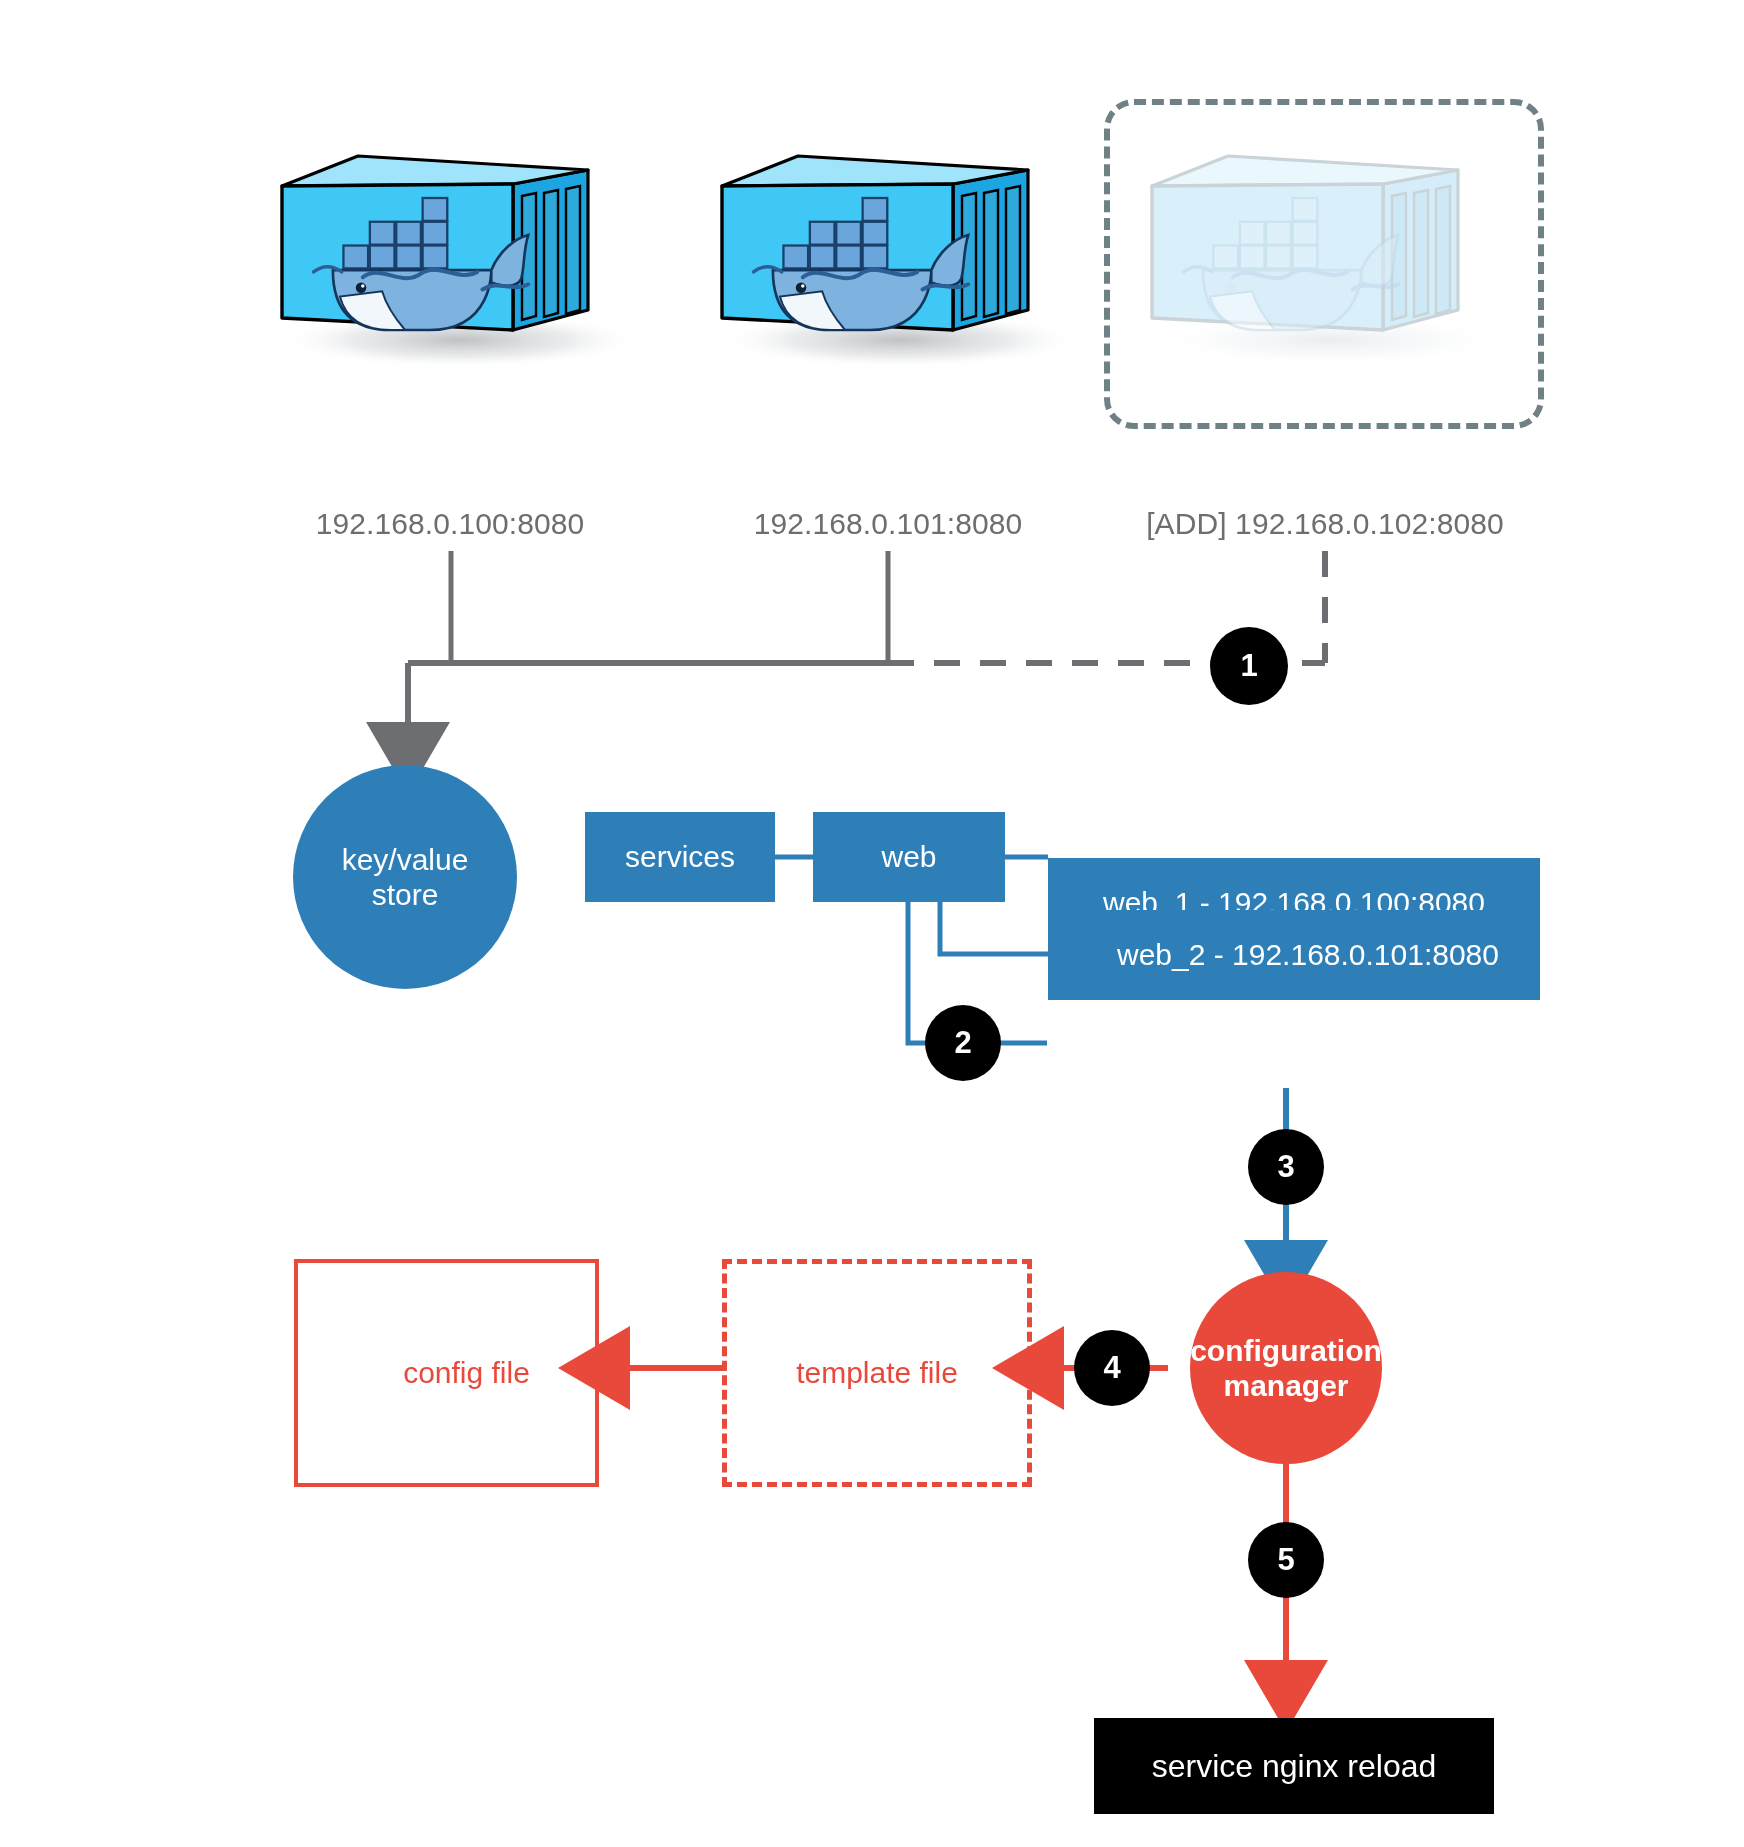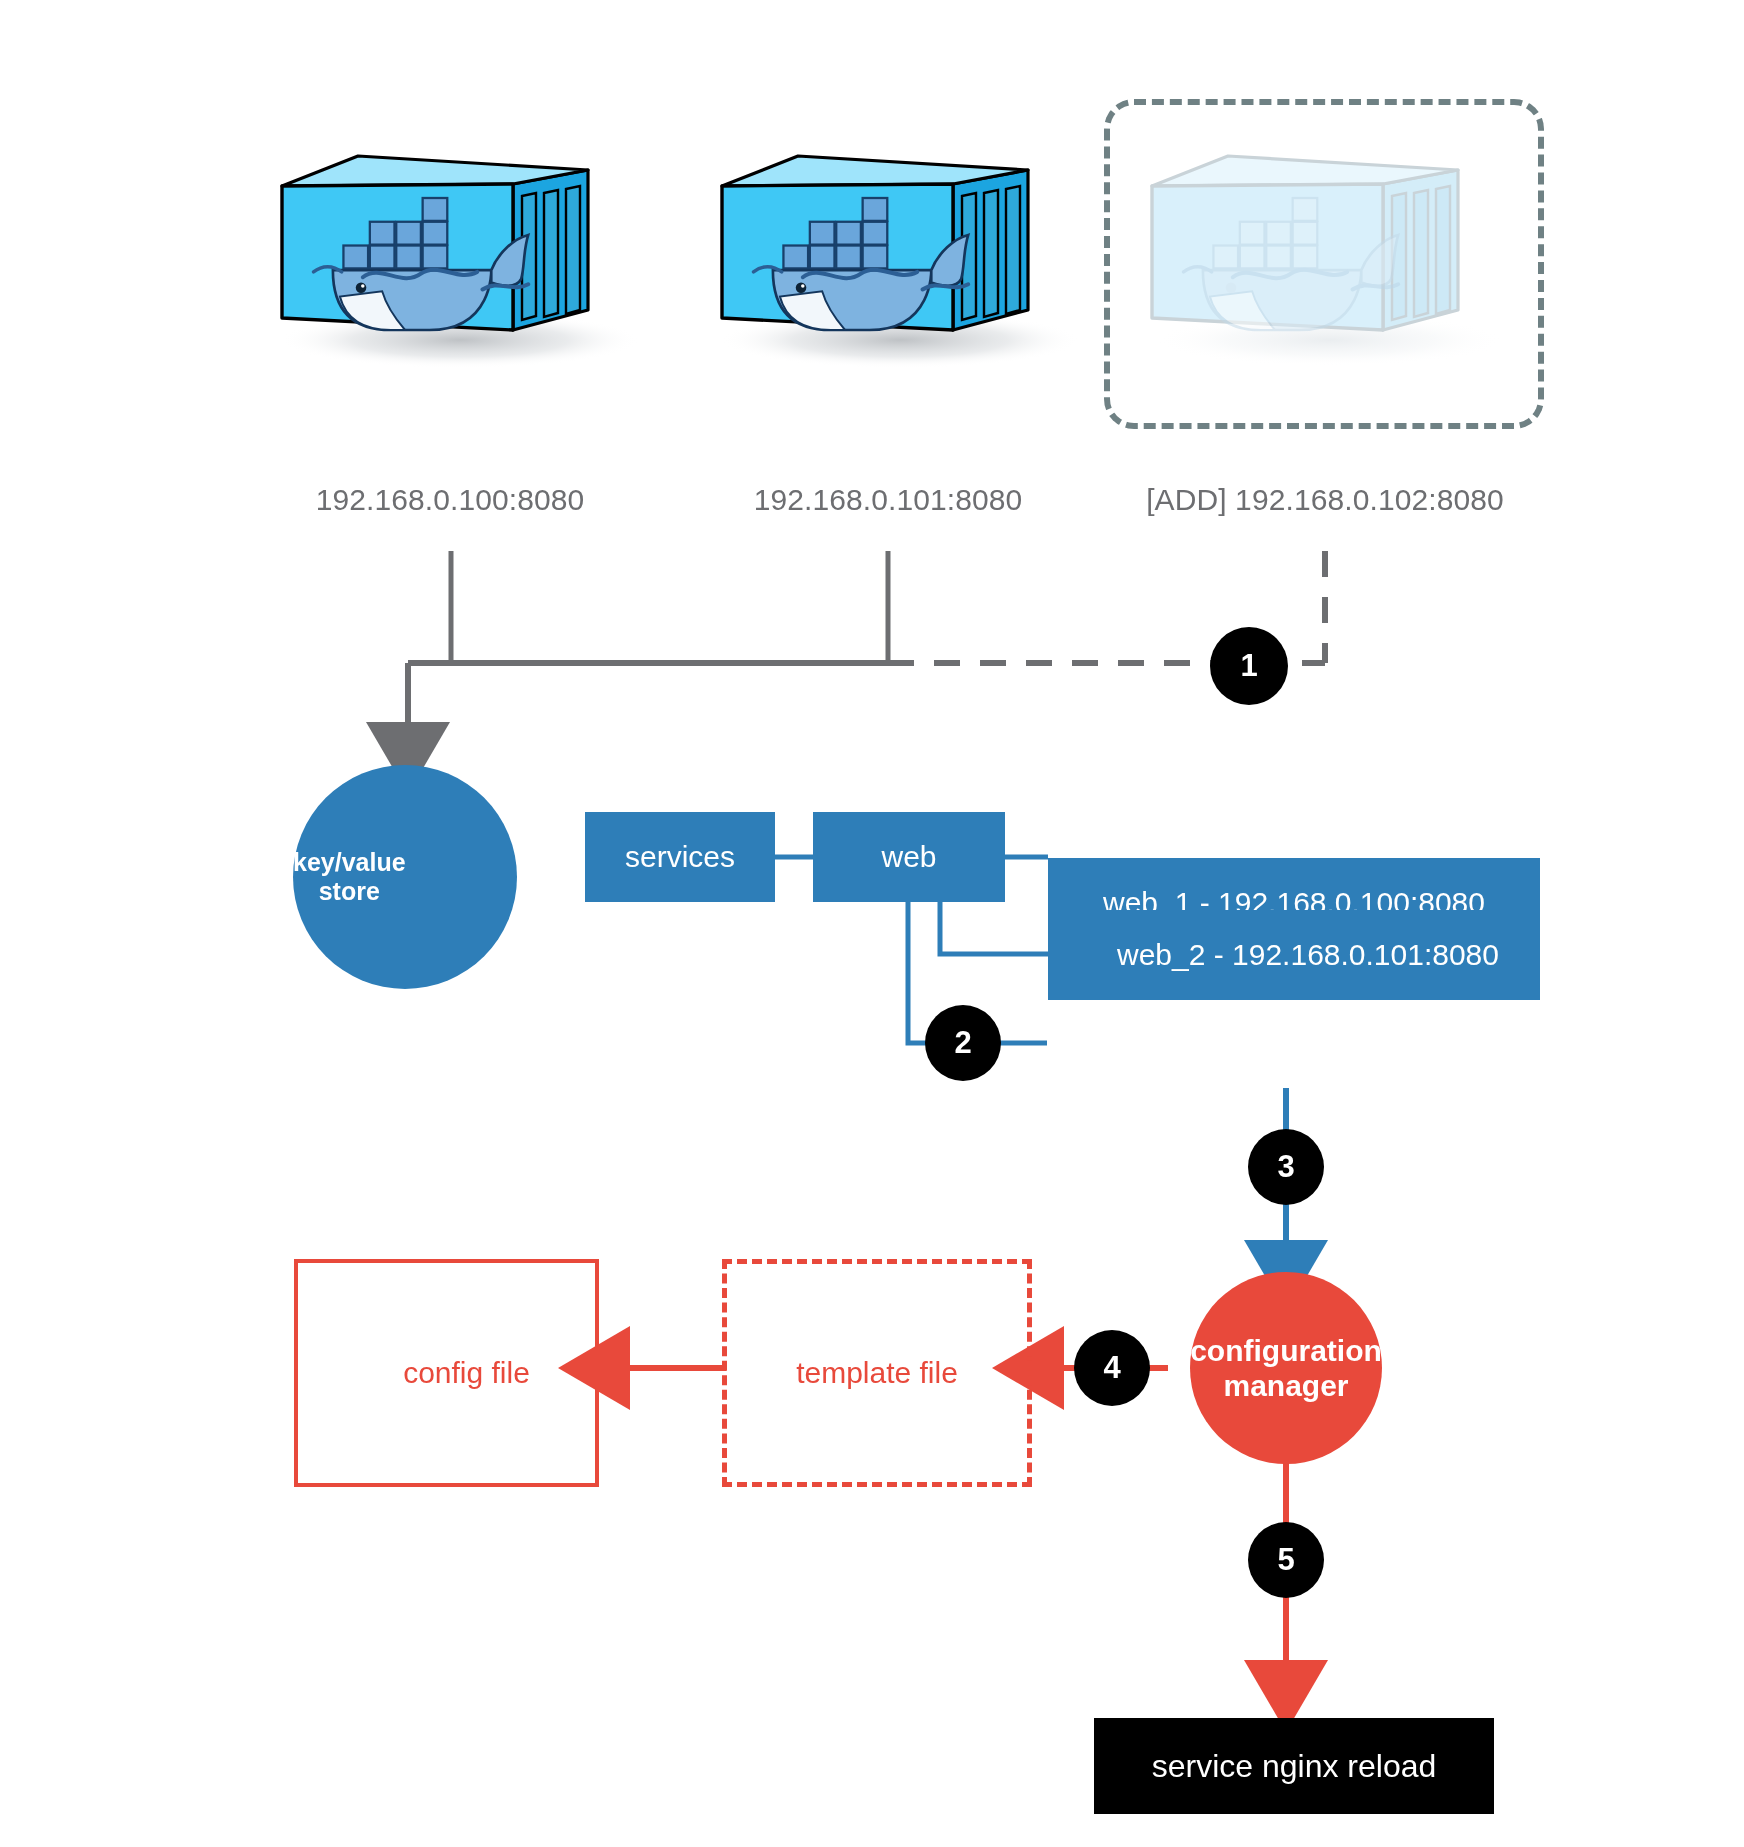--- a/index.html
+++ b/index.html
@@ -7,37 +7,37 @@
   body{
     width:1744px;height:1847px;position:relative;overflow:hidden;
     font-family:"Liberation Sans", sans-serif;
     -webkit-font-smoothing:antialiased;
   }
   #stage{position:absolute;left:0;top:0;width:1744px;height:1847px;}
   #svgroot{position:absolute;left:0;top:0;width:1744px;height:1847px;}
 
   .ip-label{
     position:absolute;color:#6d6e71;font-size:30px;letter-spacing:.1px;
-    text-align:center;white-space:nowrap;font-family:"Liberation Sans",sans-serif;
+    text-align:center;white-space:nowrap;font-family:"Liberation Sans",sans-serif;margin-top:24px;
   }
 
   .node-box{
     position:absolute;display:flex;align-items:center;justify-content:center;
     color:#ffffff;font-size:30px;font-family:"Liberation Sans",sans-serif;
     background:#2E7EB8;box-sizing:border-box;
   }
   .node-box.dashed{
     background:transparent;color:#2E7EB8;
     border:4px dashed #2E7EB8;
   }
 
   .kv-circle{
     position:absolute;border-radius:50%;background:#2E7EB8;color:#fff;
-    display:flex;align-items:center;text-align:center;
-    font-weight:bold;font-size:25px;line-height:1.18;
+    display:flex;align-items:center;justify-content:center;text-align:center;
+    font-weight:normal;font-size:30px;line-height:1.18;
     font-family:"Liberation Sans",sans-serif;
   }
   .cm-circle{
     position:absolute;border-radius:50%;background:#E8493B;color:#fff;
     display:flex;align-items:center;justify-content:center;text-align:center;
     font-weight:bold;font-size:30px;line-height:1.18;
     font-family:"Liberation Sans",sans-serif;
   }
 
   .file-box{

